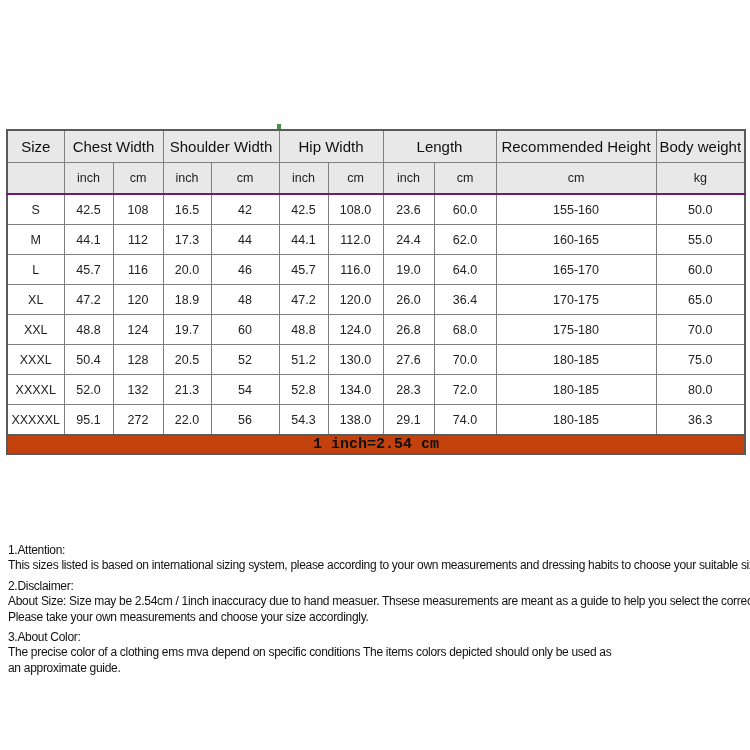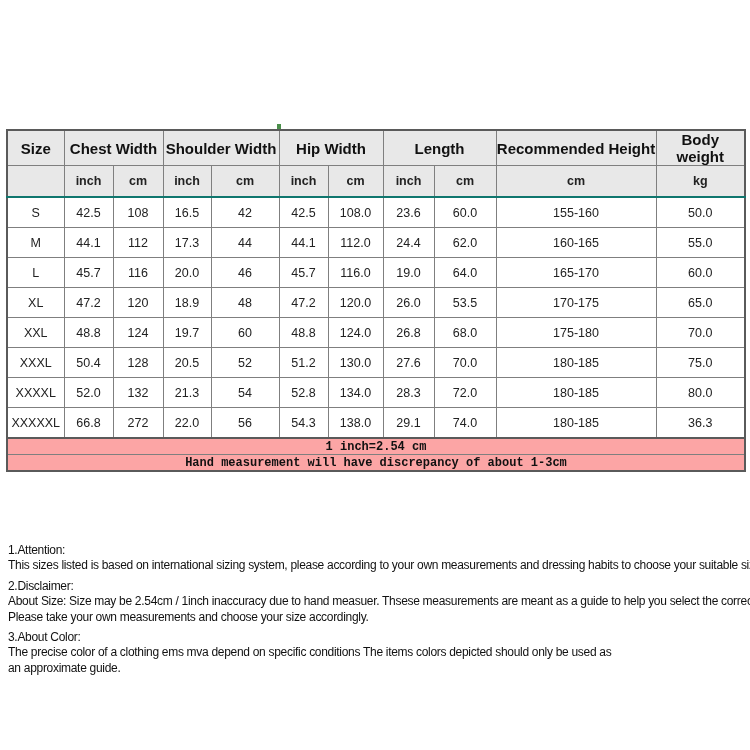--- a/index.html
+++ b/index.html
@@ -10,26 +10,26 @@
   .size-table{
     position:absolute;left:6px;top:129px;
     border-collapse:collapse;table-layout:fixed;
     border:2px solid #5a5a5a;
   }
   .size-table th,.size-table td{
     border:1px solid #7f7f7f;
     text-align:center;vertical-align:middle;padding:0;overflow:hidden;
   }
   .size-table thead th{background:#e8e8e8;}
-  .header-row th{font-size:15px;font-weight:bold;color:#111111;height:31px;text-align:center;}
-  .units-row th{font-size:12.5px;font-weight:bold;color:#222222;height:30px;border-bottom:2px solid #0f766e;}
+  .header-row th{font-size:15px;font-weight:normal;color:#111111;height:31px;text-align:center;}
+  .units-row th{font-size:12.5px;font-weight:normal;color:#222222;height:30px;border-bottom:2px solid #701a75;}
   .size-table tbody td{font-size:12.5px;color:#222222;height:29px;background:#ffffff;}
   .size-table tfoot td{
     font-family:"Liberation Mono","DejaVu Sans Mono",monospace;
-    font-weight:bold;font-size:12px;color:#111111;height:15px;background:#fca5a5;
+    font-weight:bold;font-size:15px;color:#111111;height:15px;background:#c2410c;
   }
   .size-table tfoot tr:first-child td{border-top:2px solid #5a5a5a;}
   .green-mark{position:absolute;left:277px;top:124px;width:4px;height:5px;background:#4a8f4a;}
   .notes{
     position:absolute;left:8px;top:543px;width:743px;
     font-size:12px;letter-spacing:-0.3px;color:#111111;line-height:15.4px;white-space:nowrap;
   }
   .note-block{margin:0 0 5px 0;}
 </style>
 </head>
@@ -117,21 +117,21 @@
       </tr>
       <tr>
         <td>XL</td>
         <td>47.2</td>
         <td>120</td>
         <td>18.9</td>
         <td>48</td>
         <td>47.2</td>
         <td>120.0</td>
         <td>26.0</td>
-        <td>53.5</td>
+        <td>36.4</td>
         <td>170-175</td>
         <td>65.0</td>
       </tr>
       <tr>
         <td>XXL</td>
         <td>48.8</td>
         <td>124</td>
         <td>19.7</td>
         <td>60</td>
         <td>48.8</td>
@@ -162,38 +162,35 @@
         <td>54</td>
         <td>52.8</td>
         <td>134.0</td>
         <td>28.3</td>
         <td>72.0</td>
         <td>180-185</td>
         <td>80.0</td>
       </tr>
       <tr>
         <td>XXXXXL</td>
-        <td>66.8</td>
+        <td>95.1</td>
         <td>272</td>
         <td>22.0</td>
         <td>56</td>
         <td>54.3</td>
         <td>138.0</td>
         <td>29.1</td>
         <td>74.0</td>
         <td>180-185</td>
         <td>36.3</td>
       </tr>
     </tbody>
   <tfoot>
     <tr>
       <td colspan="11">1 inch=2.54 cm</td>
-    </tr>
-    <tr>
-      <td colspan="11">Hand measurement will have discrepancy of about 1-3cm</td>
     </tr>
   </tfoot>
 </table>
 
 <div class="notes">
   <div class="note-block">
     <div>1.Attention:</div>
     <div>This sizes listed is based on international sizing system, please according to your own measurements and dressing habits to choose your suitable size.</div>
   </div>
   <div class="note-block">

